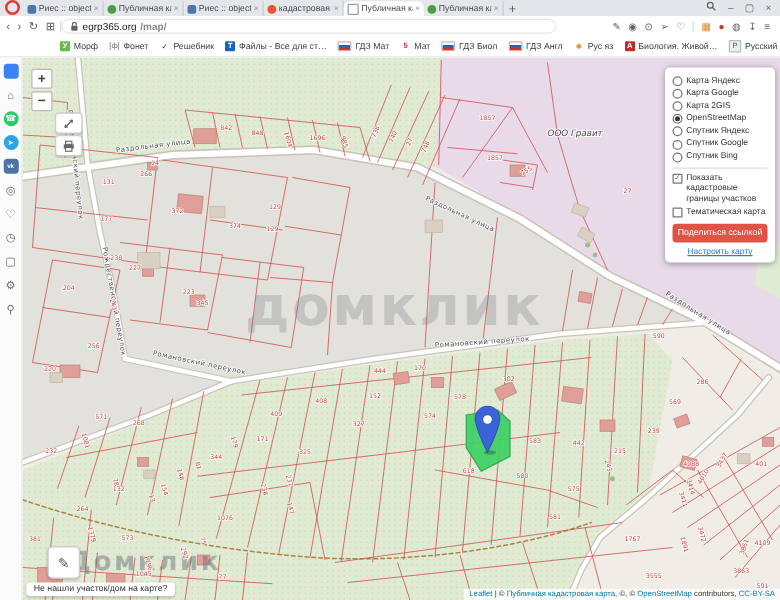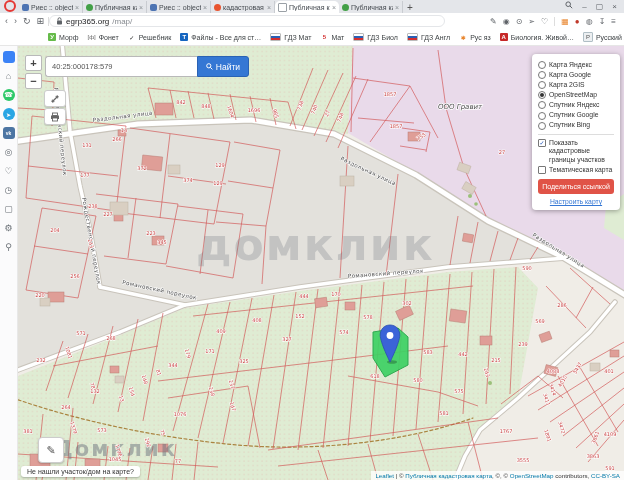--- a/index.html
+++ b/index.html
@@ -20,21 +20,21 @@
   .tlabel{flex:1;white-space:nowrap;overflow:hidden;}
   .tclose{color:#8a8f94;font-size:7px;}
   .newtab{background:none;border:none;font-size:10px;line-height:10px;color:#555;padding:0 4px;}
   .wincontrols{margin-left:auto;display:flex;gap:9px;align-items:center;padding:0 7px 2px 0;font-size:8px;color:#5f6368;}
   
   .addrbar{position:absolute;top:13px;left:0;right:0;height:16px;background:#fff;display:flex;align-items:center;padding-left:5px;}
   .nav{display:flex;gap:6px;align-items:center;font-size:9px;color:#5f6368;padding-right:4px;}
   .sep{width:1px;height:9px;background:#ddd;}
   .urlpill{display:flex;align-items:center;gap:3px;height:12px;width:396px;border:1px solid #e4e6e9;border-radius:7px;
            padding:0 6px;font-size:8px;box-sizing:border-box;}
-  .host{color:#202124;}.path{color:#85898f;}
+  .host{color:#202124;}.path{color:#85898f;font-weight:bold;}
   .addricons{margin-left:auto;display:flex;gap:6px;align-items:center;padding-right:8px;font-size:8px;color:#5f6368;}
   .addricons .colored{font-size:8px;}
   
   .bookmarksbar{position:absolute;top:29px;left:0;right:0;height:17px;background:#fff;border-bottom:1px solid #e6e6e6;
                 display:flex;align-items:center;gap:9px;padding-left:48px;font-size:7px;color:#3c4043;overflow:hidden;box-sizing:border-box;}
   .bm{display:flex;align-items:center;gap:3px;white-space:nowrap;}
   .bmicon{min-width:8px;height:8px;display:flex;align-items:center;justify-content:center;font-size:6px;border-radius:1px;}
   .i-green-badge{background:#66bb4a;color:#fff;font-weight:bold;}
   .i-plain-badge{color:#666;}
   .i-check-badge{color:#222;}
@@ -441,30 +441,20 @@
           <path d="M2,8 l2.4,-0.4 M2,8 l0.4,-2.4" stroke="#666" stroke-width="1" fill="none"></path>
         </svg>
     </div>
     <div class="toolbtn" id="printbtn" style="left:26px;top:62px;">
       <svg width="10" height="10" viewBox="0 0 10 10">
           <rect x="2.5" y="1" width="5" height="2.5" fill="none" stroke="#666" stroke-width="0.9"></rect>
           <rect x="1" y="3.5" width="8" height="3.5" fill="#666"></rect>
           <rect x="2.5" y="6" width="5" height="3" fill="#fff" stroke="#666" stroke-width="0.9"></rect>
         </svg>
     </div>
-    <div class="searchbox">
-      <input type="text" value="40:25:000178:579" style="">
-      <div class="findbtn">
-        <svg width="7" height="7" viewBox="0 0 7 7">
-            <circle cx="2.8" cy="2.8" r="2.1" fill="none" stroke="#fff" stroke-width="1"></circle>
-            <line x1="4.4" y1="4.4" x2="6.4" y2="6.4" stroke="#fff" stroke-width="1"></line>
-          </svg>
-        <span>Найти</span>
-      </div>
-    </div>
 
     <div class="layers">
       <div id="layer-options">
           <div class="lrow">
             <span class="radio"></span>
             <span>Карта Яндекс</span>
           </div>
           <div class="lrow">
             <span class="radio"></span>
             <span>Карта Google</span>

